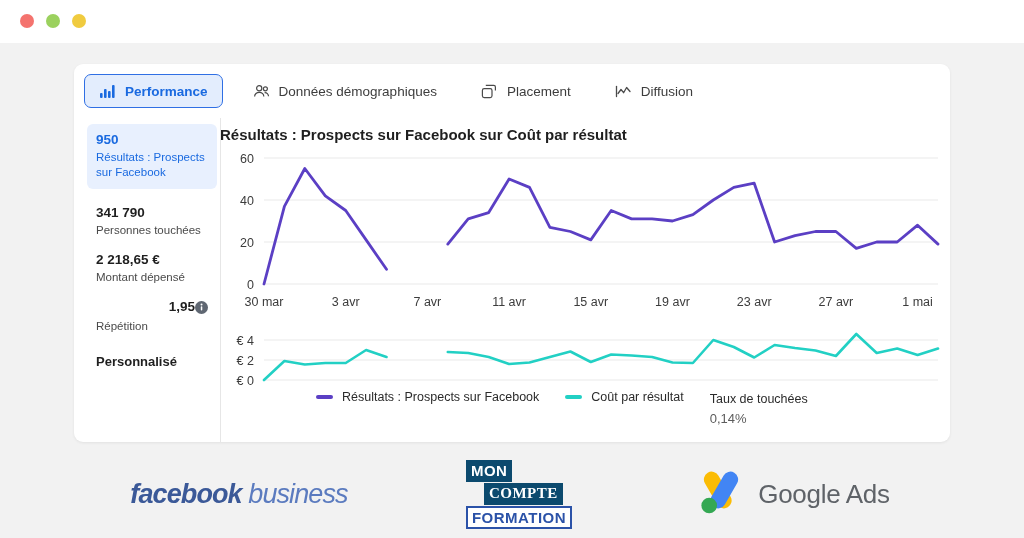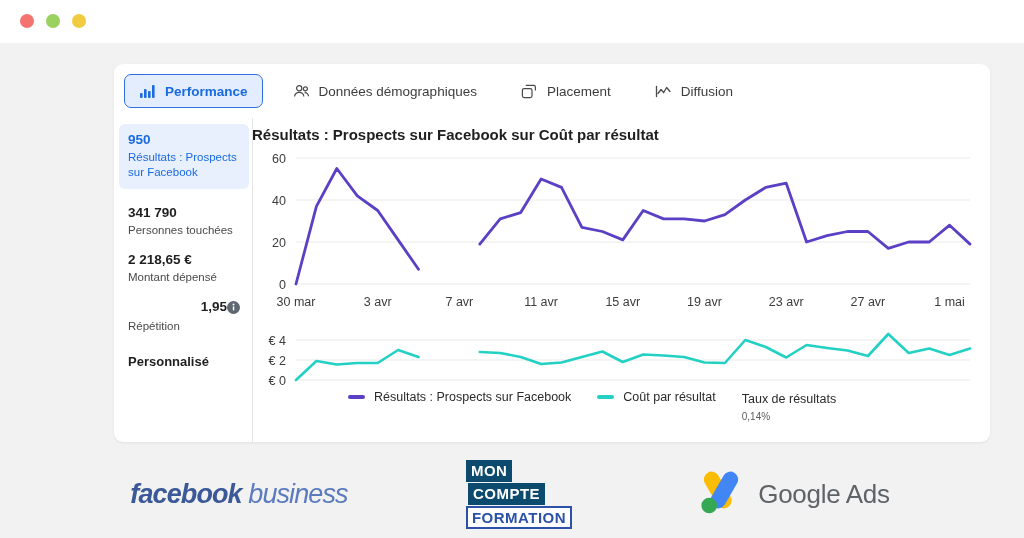--- a/index.html
+++ b/index.html
@@ -24,21 +24,20 @@
     position: absolute; left: 0; top: 43px; width: 1024px; height: 495px;
     background: #f2f2f2;
   }
 
   
   .card {
     position: absolute; left: 74px; top: 21px;
     width: 876px; height: 378px;
     background: #ffffff; border-radius: 9px;
     box-shadow: 0 1px 3px rgba(0,0,0,.07);
-    margin-left: 40px;
   }
 
   
   .tabbar {
     position: absolute; left: 0; top: 0; width: 876px; height: 54px;
     display: flex; align-items: center; padding-left: 10px; box-sizing: border-box;
   }
   .tab {
     display: flex; align-items: center; gap: 9px;
     height: 32px; padding: 0 14px; border-radius: 7px;
@@ -47,21 +46,21 @@
   }
   .tab.active {
     background: #e3edfd; border: 1.6px solid #2f6fe4;
     color: #1a6ae0; font-weight: bold;
   }
   .tab-ico { display: inline-flex; align-items: center; justify-content: center; width: 17px; height: 17px; }
   .tabsep { width: 16px; }
 
   
   .inner {
-    position: absolute; left: 0; top: 54px; width: 876px; height: 324px;
+    position: absolute; left: 8px; top: 54px; width: 876px; height: 324px;
     display: flex;
   }
   .divider-v { position: absolute; left: 138px; top: 0; width: 1px; height: 324px; background: #e6e6e6; }
 
   
   .metrics { width: 138px; box-sizing: border-box; padding: 6px 12px 0 14px; position: relative; }
   .metric { margin-bottom: 14px; }
   .metric.hl {
     background: #e8f0fe; border-radius: 6px;
     margin: 0 -9px 16px -9px; padding: 8px 9px 9px 9px;
@@ -86,21 +85,21 @@
   .axtext.mid { text-anchor: middle; }
 
   
   .legend {
     position: absolute; left: 96px; top: 272px;
     display: flex; align-items: flex-start; gap: 26px;
   }
   .leg-item { display: flex; align-items: center; gap: 9px; font-size: 12.5px; color: #2b2b2b; }
   .swatch { width: 17px; height: 3.5px; border-radius: 2px; }
   .leg-rate { font-size: 12.5px; color: #2b2b2b; line-height: 1.5; }
-  .leg-rate .sub { font-size: 10px; color: #5c5c5c; }
+  .leg-rate .sub { font-size: 13px; color: #5c5c5c; }
 
   
   .logos {
     position: absolute; left: 74px; top: 412px; width: 876px; height: 78px;
     display: flex; align-items: center;
   }
   .logo-slot { display: flex; align-items: center; justify-content: center; }
   .slot1 { width: 330px; }
   .slot2 { width: 230px; }
   .slot3 { width: 316px; }
@@ -110,21 +109,21 @@
   .fb-n { font-weight: normal; color: #5b7bbf; }
 
   .mcf { display: flex; flex-direction: column; align-items: flex-start; font-weight: bold; line-height: 1; }
   .mcf-r1, .mcf-r2, .mcf-r3 { display: flex; }
   .mcf-box {
     background: #0c4a6e; color: #ffffff;
     font-size: 15px; letter-spacing: .5px;
     padding: 3px 5px 4px 5px;
   }
   .mcf-box.out { background: #ffffff; color: #2b52a8; border: 2px solid #2b52a8; padding: 2px 4px 2px 4px; }
-  .mcf-r2 { margin-left: 2px; margin-top: 1px; }
+  .mcf-r2 { margin-left: 18px; margin-top: 1px; font-family: Liberation Serif, serif; }
   .mcf-r3 { margin-top: 1px; }
 
   .ga-text { font-size: 26px; color: #5f6368; letter-spacing: -0.3px; margin-left: 10px; white-space: nowrap; }
 </style>
 </head>
 <body>
 
 <div id="root">
 
   <div class="titlebar">
@@ -264,21 +263,21 @@
           <div class="legend">
             <div class="leg-item">
               <span class="swatch" id="sw0" style="background: rgb(91, 63, 196);"></span>
               <span>Résultats : Prospects sur Facebook</span>
             </div>
             <div class="leg-item">
               <span class="swatch" id="sw1" style="background: rgb(34, 208, 196);"></span>
               <span>Coût par résultat</span>
             </div>
             <div class="leg-rate">
-              <div>Taux de résultats</div>
+              <div>Taux de touchées</div>
               <div class="sub">0,14%</div>
             </div>
           </div>
         </div>
 
       </div>
     </div>
 
     <div class="logos">
 

